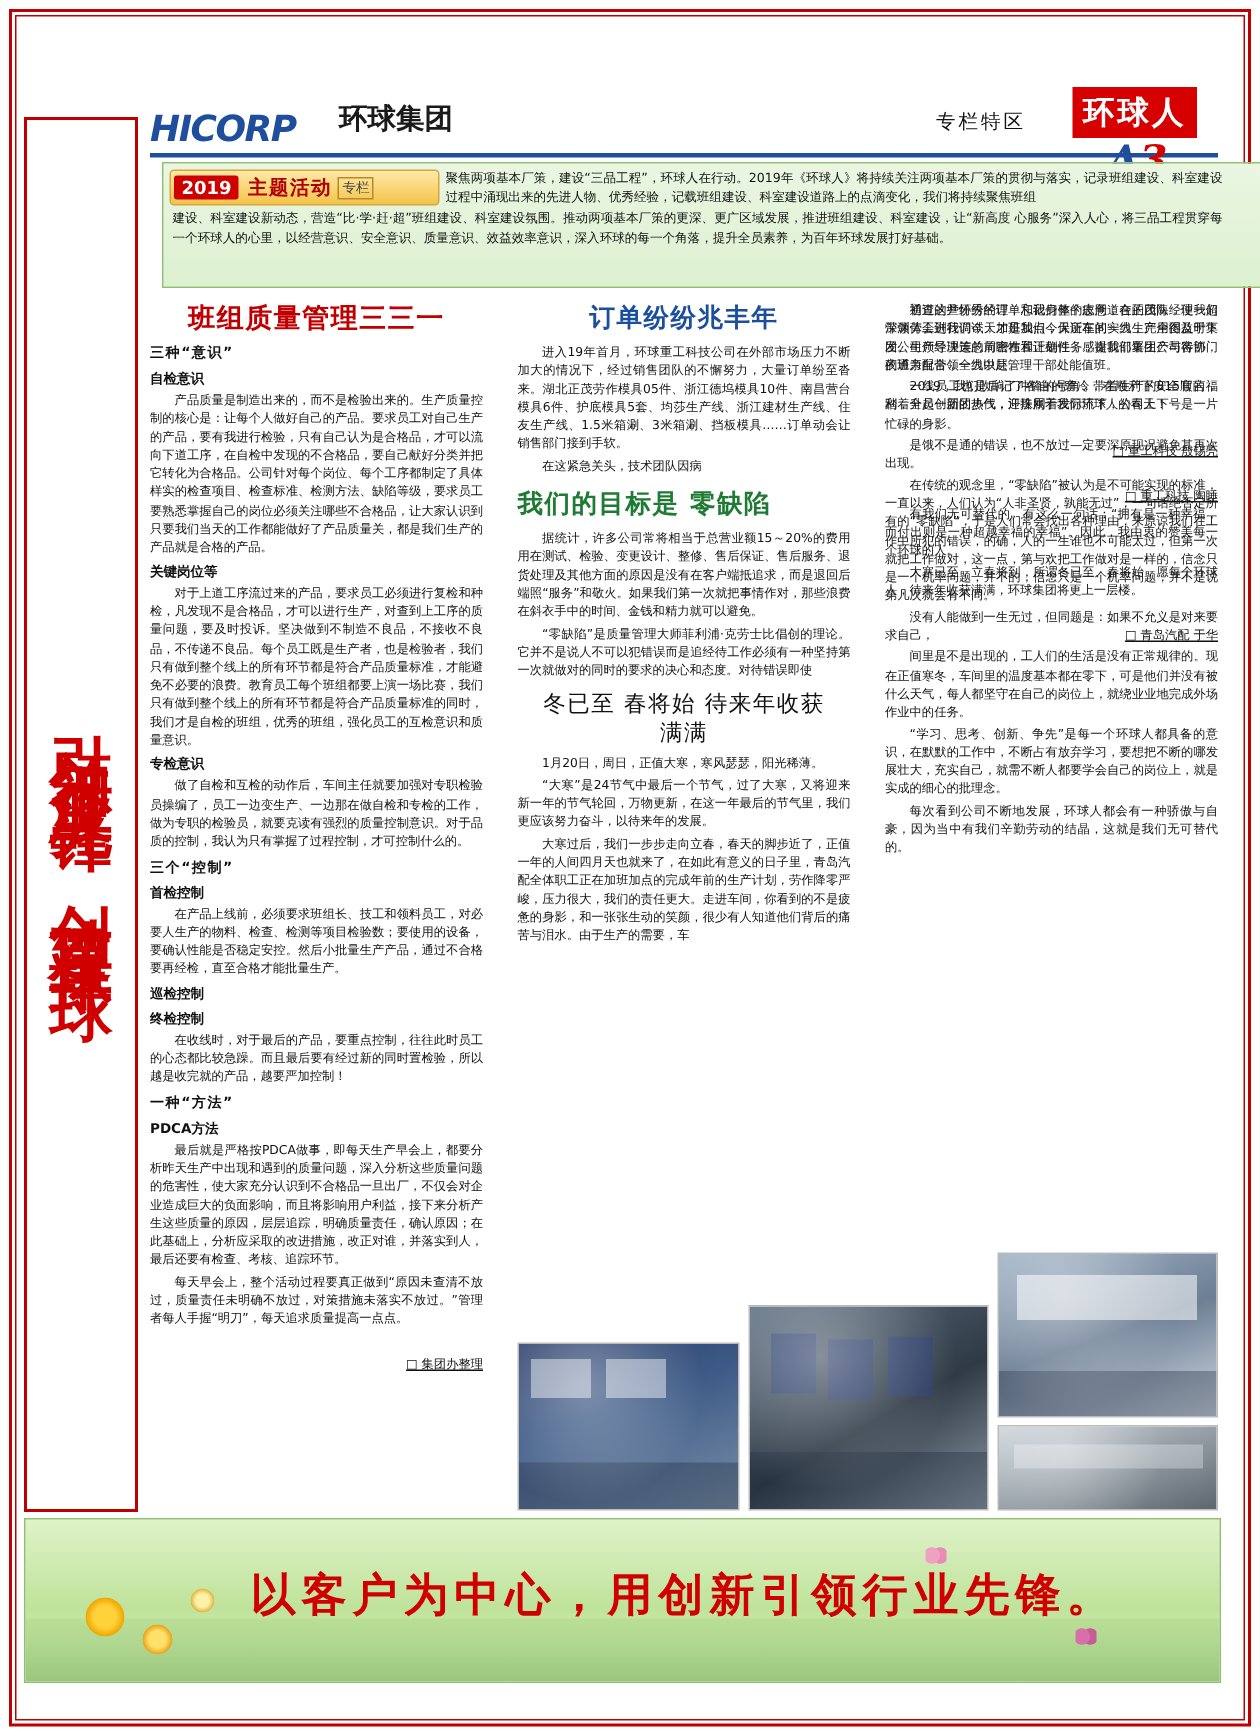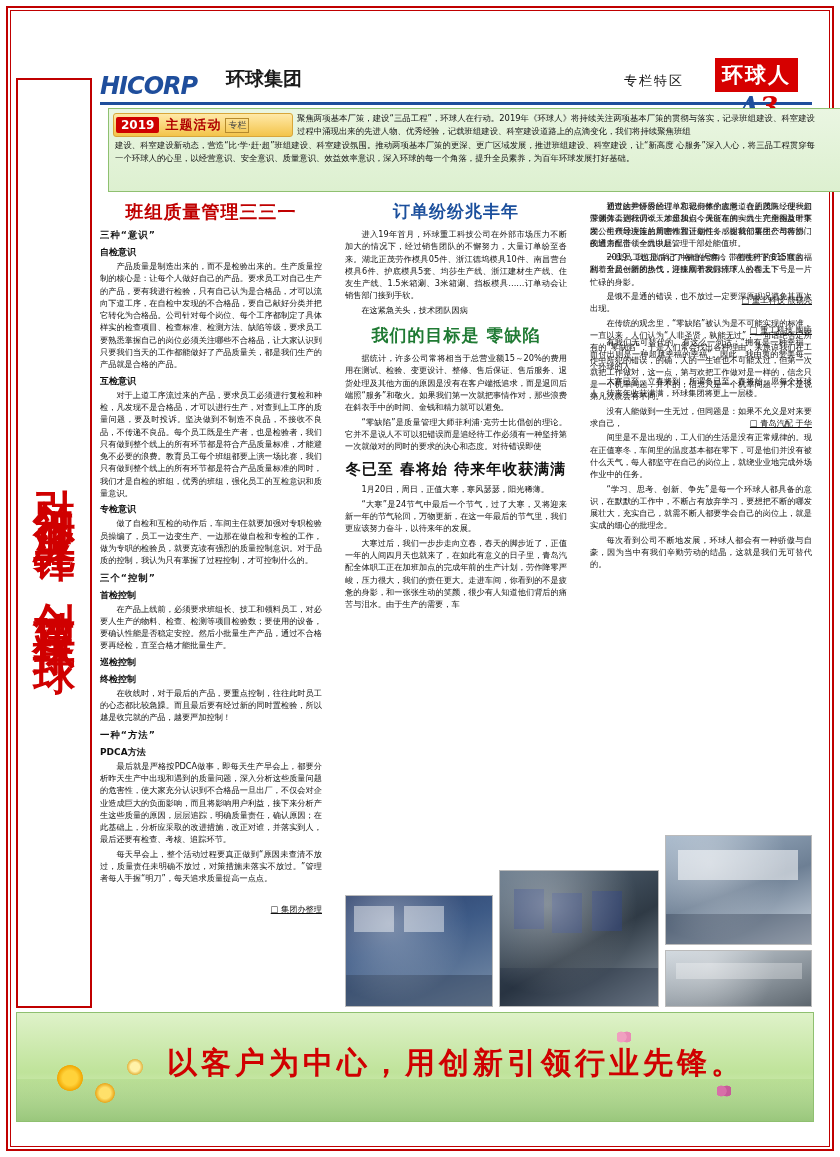--- a/index.html
+++ b/index.html
@@ -115,40 +115,40 @@
     letter-spacing:1px;margin-bottom:4px;text-align:center;
   }
   .headline-blue{
     font-family:"DejaVu Serif","Liberation Serif",serif;
     font-weight:bold;font-size:17px;color:#1b4f9c;
     letter-spacing:1px;margin:0 0 5px 0;text-align:center;
   }
   .headline-green{
     font-family:"DejaVu Serif","Liberation Serif",serif;
     font-weight:bold;font-size:17px;color:#1f7a33;
-    letter-spacing:1px;margin:8px 0 5px 0;text-align:center;
+    letter-spacing:1px;margin:8px 0 5px 0;text-align:left;
   }
   .subhead{
     font-size:9.4px;font-weight:bold;color:#111;text-align:left;margin:5px 0 3px;
     letter-spacing:1px;
   }
   .subhead-l{
     font-size:9px;font-weight:bold;color:#111;margin:4px 0 1px;
   }
   p.body{
     font-size:8.2px;line-height:1.5;color:#111;text-align:justify;
     margin:0 0 2px 0;text-indent:2em;
   }
   .sign{
     font-size:8.2px;text-align:right;color:#111;margin-top:19px;text-decoration:underline;
   }
   .midhead{
     font-family:"DejaVu Serif","Liberation Serif",serif;
-    font-weight:bold;font-size:15px;color:#111;
-    text-align:center;margin:8px 0 4px;letter-spacing:1px;
+    font-weight:normal;font-size:15px;color:#111;
+    text-align:center;margin:8px 16px 4px;letter-spacing:1px;
   }
   
   .photos{
     position:absolute;left:100px;top:810px;width:712px;height:200px;
   }
   .ph{position:absolute;border:1px solid #bbb;box-sizing:border-box;overflow:hidden;}
   .p1{left:245px;top:85px;width:148px;height:112px;
       background:linear-gradient(160deg,#2b3f6b 0%,#3d5a86 40%,#7a8fa8 100%);}
   .p2{left:399px;top:60px;width:160px;height:137px;
       background:linear-gradient(150deg,#5c6f82 0%,#2f3a45 55%,#8e9aa6 100%);}
@@ -213,21 +213,21 @@
   <div class="intro-text2">建设、科室建设新动态，营造“比·学·赶·超”班组建设、科室建设氛围。推动两项基本厂策的更深、更广区域发展，推进班组建设、科室建设，让“新高度 心服务”深入人心，将三品工程贯穿每一个环球人的心里，以经营意识、安全意识、质量意识、效益效率意识，深入环球的每一个角落，提升全员素养，为百年环球发展打好基础。</div>
 </div>
 
 <div class="cols">
 
   <div class="col c1">
     <div class="headline1">班组质量管理三三一</div>
     <div class="subhead">三种“意识”</div>
     <div class="subhead-l">自检意识</div>
     <p class="body">产品质量是制造出来的，而不是检验出来的。生产质量控制的核心是：让每个人做好自己的产品。要求员工对自己生产的产品，要有我进行检验，只有自己认为是合格品，才可以流向下道工序，在自检中发现的不合格品，要自己献好分类并把它转化为合格品。公司针对每个岗位、每个工序都制定了具体样实的检查项目、检查标准、检测方法、缺陷等级，要求员工要熟悉掌握自己的岗位必须关注哪些不合格品，让大家认识到只要我们当天的工作都能做好了产品质量关，都是我们生产的产品就是合格的产品。</p>
-    <div class="subhead-l">互检意识</div>
+    <div class="subhead-l">关键岗位等</div>
     <p class="body">对于上道工序流过来的产品，要求员工必须进行复检和种检，凡发现不是合格品，才可以进行生产，对查到上工序的质量问题，要及时投诉。坚决做到不制造不良品，不接收不良品，不传递不良品。每个员工既是生产者，也是检验者，我们只有做到整个线上的所有环节都是符合产品质量标准，才能避免不必要的浪费。教育员工每个班组都要上演一场比赛，我们只有做到整个线上的所有环节都是符合产品质量标准的同时，我们才是自检的班组，优秀的班组，强化员工的互检意识和质量意识。</p>
     <div class="subhead-l">专检意识</div>
     <p class="body">做了自检和互检的动作后，车间主任就要加强对专职检验员操编了，员工一边变生产、一边那在做自检和专检的工作，做为专职的检验员，就要克读有强烈的质量控制意识。对于品质的控制，我认为只有掌握了过程控制，才可控制什么的。</p>
     <div class="subhead">三个“控制”</div>
     <div class="subhead-l">首检控制</div>
     <p class="body">在产品上线前，必须要求班组长、技工和领料员工，对必要人生产的物料、检查、检测等项目检验数；要使用的设备，要确认性能是否稳定安控。然后小批量生产产品，通过不合格要再经检，直至合格才能批量生产。</p>
     <div class="subhead-l">巡检控制</div>
     <div class="subhead-l">终检控制</div>
     <p class="body">在收线时，对于最后的产品，要重点控制，往往此时员工的心态都比较急躁。而且最后要有经过新的同时置检验，所以越是收完就的产品，越要严加控制！</p>
     <div class="subhead">一种“方法”</div>

